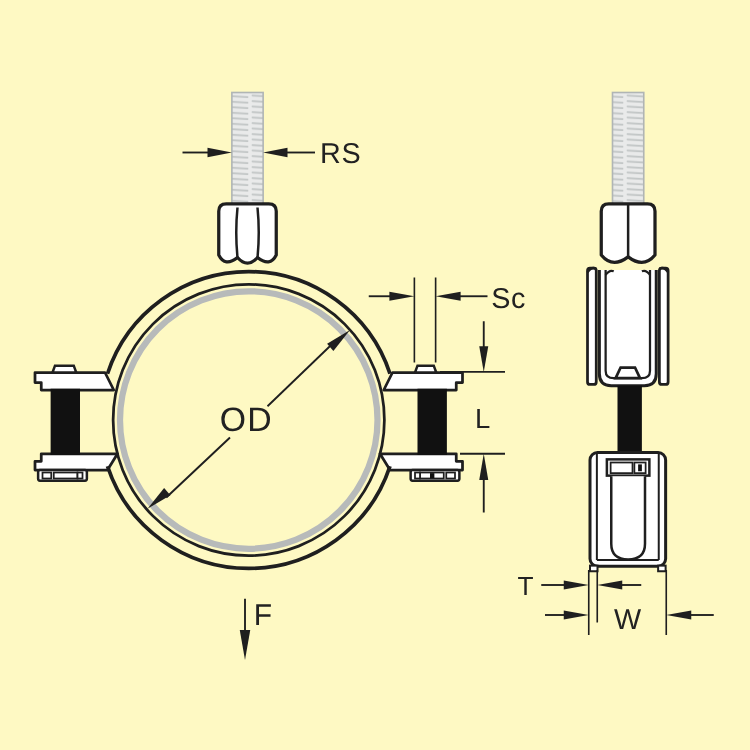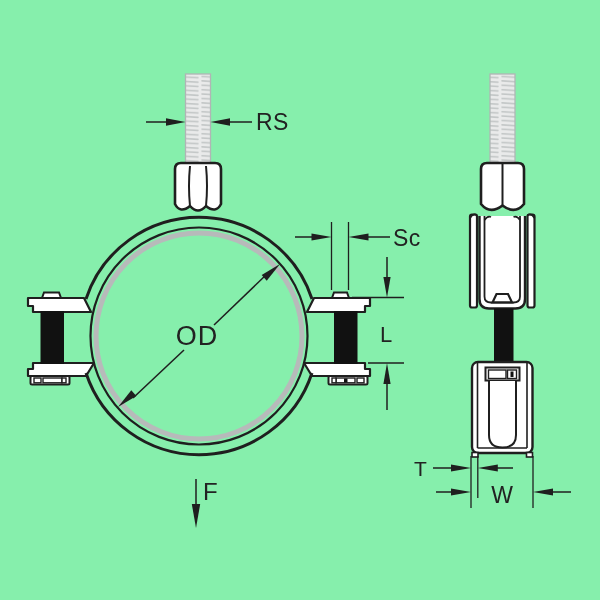--- a/index.html
+++ b/index.html
@@ -1,16 +1,16 @@
 <!DOCTYPE html>
 <html><head>
 <meta charset="utf-8">
 <style>
   html,body{margin:0;padding:0;background:#ffffff;}
-  .stage{position:relative;width:600px;height:600px;background:#86efac;overflow:hidden;}
+  .stage{position:relative;width:600px;height:600px;background:#fef9c3;overflow:hidden;}
   svg{display:block;}
   text{font-family:"Liberation Sans","DejaVu Sans",sans-serif;fill:#222222;}
   .dim{stroke:#1f1f1f;stroke-width:1.5;fill:none;}
   .ext{stroke:#1f1f1f;stroke-width:1.3;fill:none;}
   .head{fill:#1f1f1f;stroke:none;}
   .ln{stroke:#1f1f1f;fill:none;}
   .white{fill:#ffffff;}
 </style>
 </head>
 <body>

